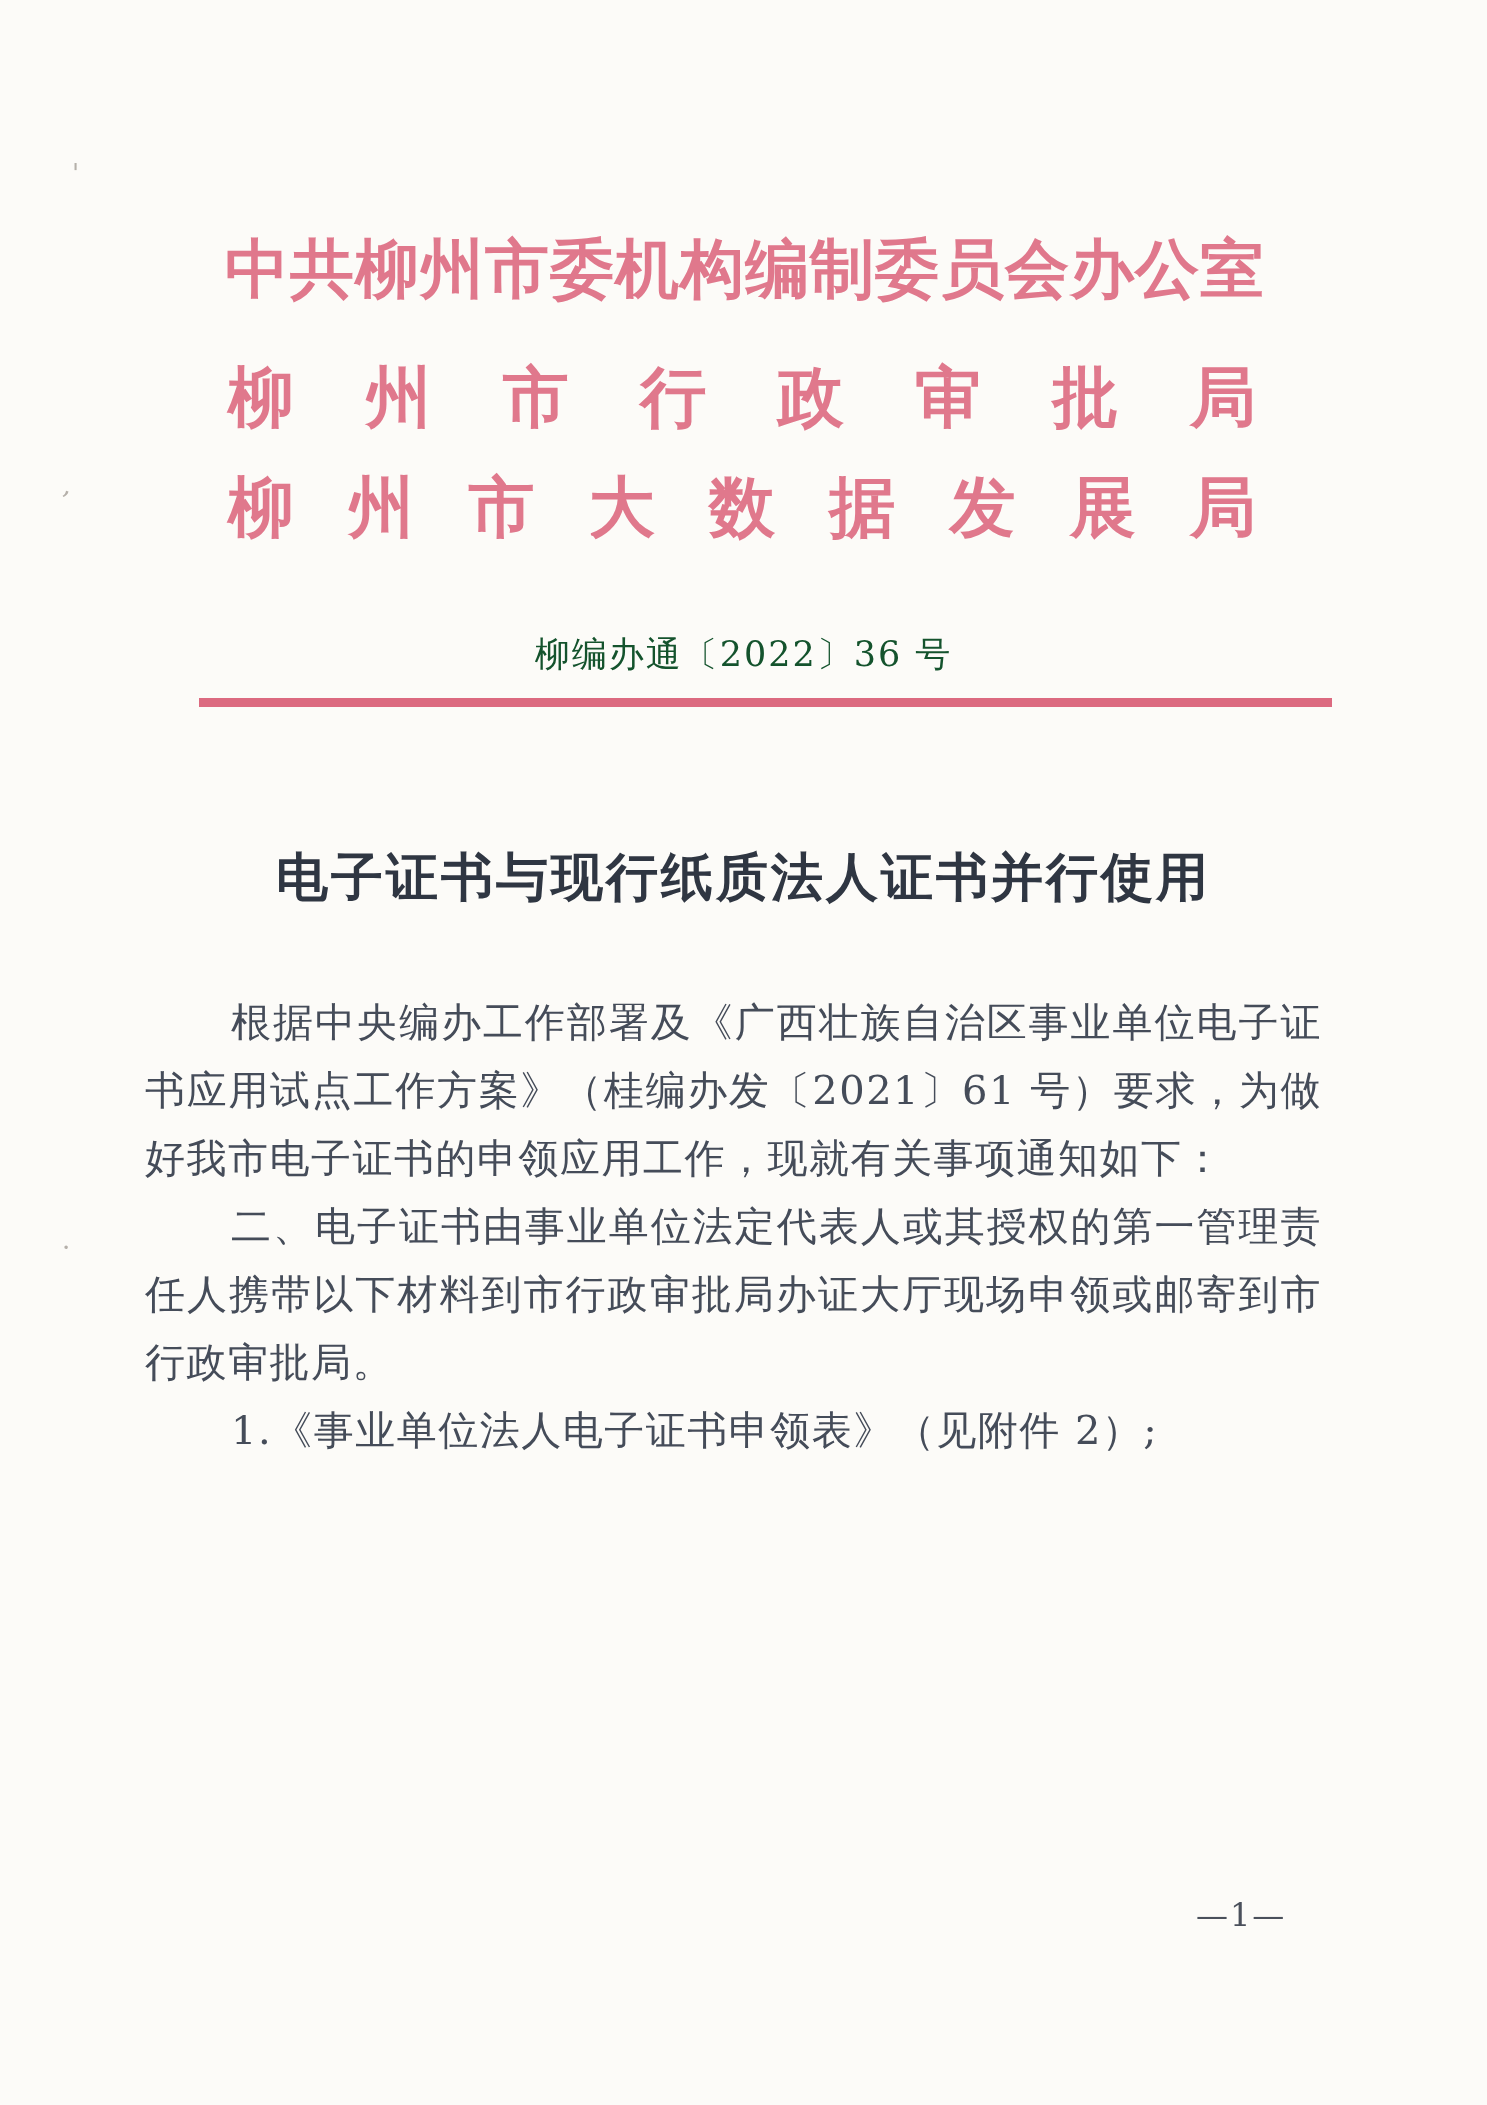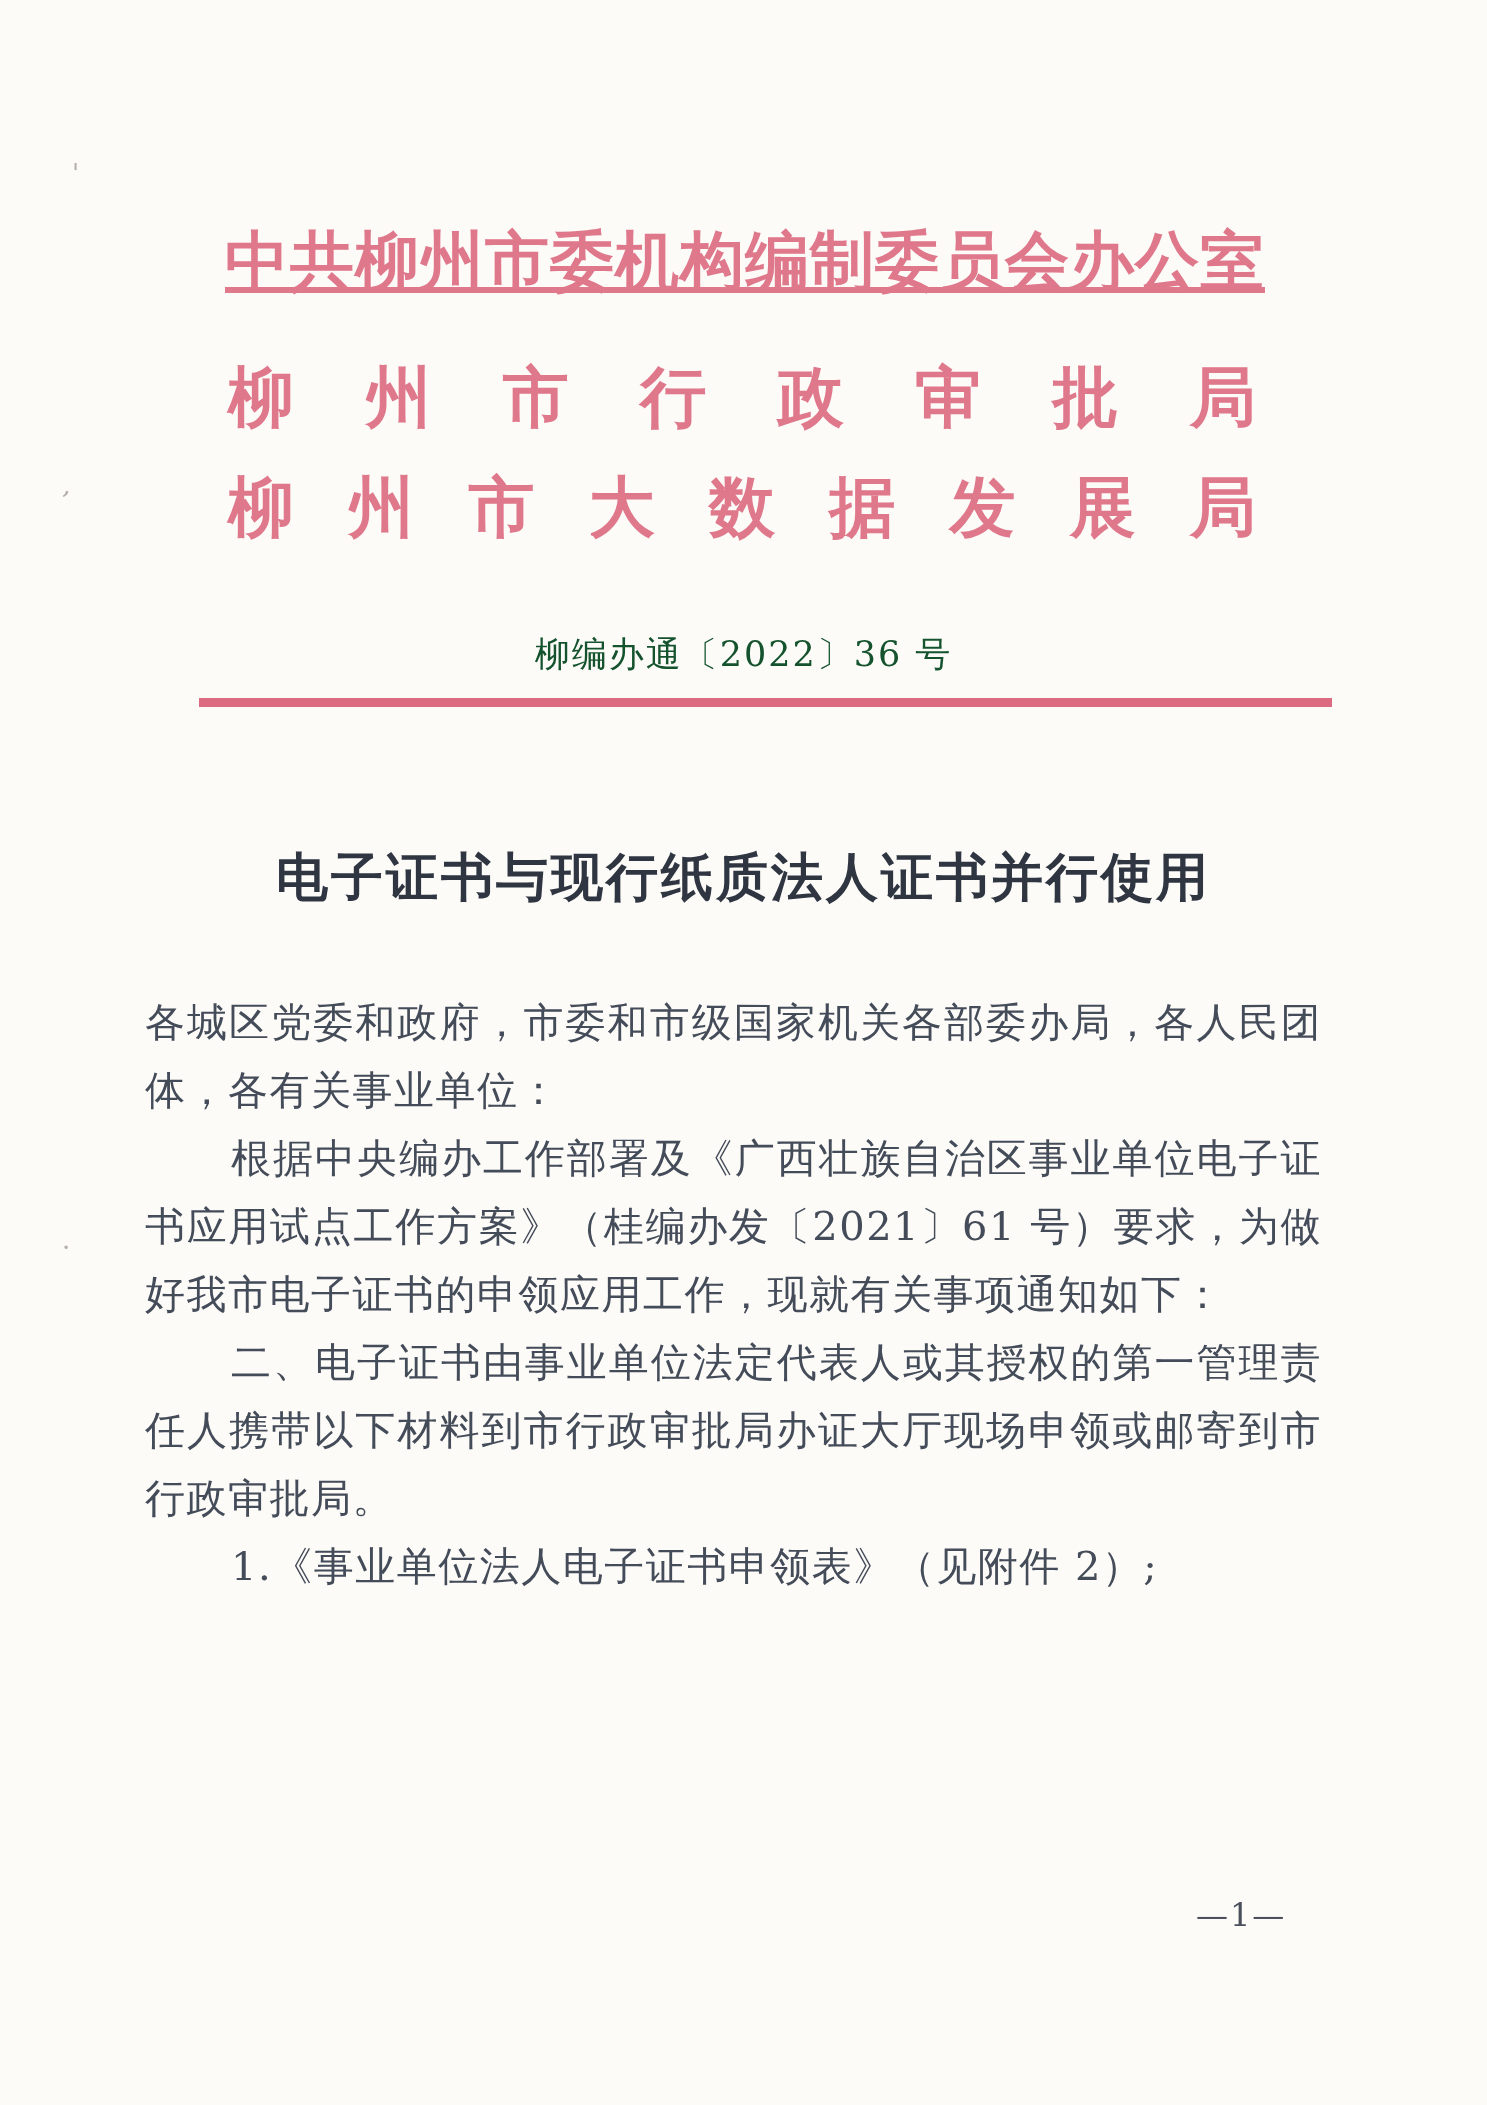--- a/index.html
+++ b/index.html
@@ -12,26 +12,25 @@
     background: #fcfbf8;
     font-family: "DejaVu Serif", "Liberation Serif", serif;
     overflow: hidden;
     --accent: #e0788c;
     --rule: #dc6a80;
   }
 
   
   .org-line1 {
     position: absolute;
-    top: 218px; left: 218px; width: 1054px;
+    top: 226px; left: 218px; width: 1054px;
     font-size: 64px; font-weight: bold;
     color: var(--accent);
     text-align: center; white-space: nowrap;
     letter-spacing: 1px;
-    text-decoration: underline;
   }
   .org-justified {
     position: absolute;
     left: 228px; width: 1028px;
     display: flex; justify-content: space-between;
     font-size: 66px; font-weight: bold;
     color: var(--accent);
     line-height: 1.25;
   }
   .org-line2 { top: 356px; }
@@ -134,21 +133,20 @@
     </div>
 
 
   <div class="doc-number">柳编办通〔2022〕36 号</div>
 
   <div class="red-rule"></div>
 
   <div class="doc-title">电子证书与现行纸质法人证书并行使用</div>
 
   <div class="body-text">
-    <p>各城区党委和政府，市委和市级国家机关各部委办局，各人民团体，各有关事业单位：</p>
     <p class="indent">根据中央编办工作部署及《广西壮族自治区事业单位电子证书应用试点工作方案》（桂编办发〔2021〕61 号）要求，为做好我市电子证书的申领应用工作，现就有关事项通知如下：</p>
     <p class="indent">二、电子证书由事业单位法定代表人或其授权的第一管理责任人携带以下材料到市行政审批局办证大厅现场申领或邮寄到市行政审批局。</p>
     <p class="indent">1.《事业单位法人电子证书申领表》（见附件 2）;</p>
   </div>
 
   <div class="page-number">—1—</div>
 
 </div>
 
 </body></html>

